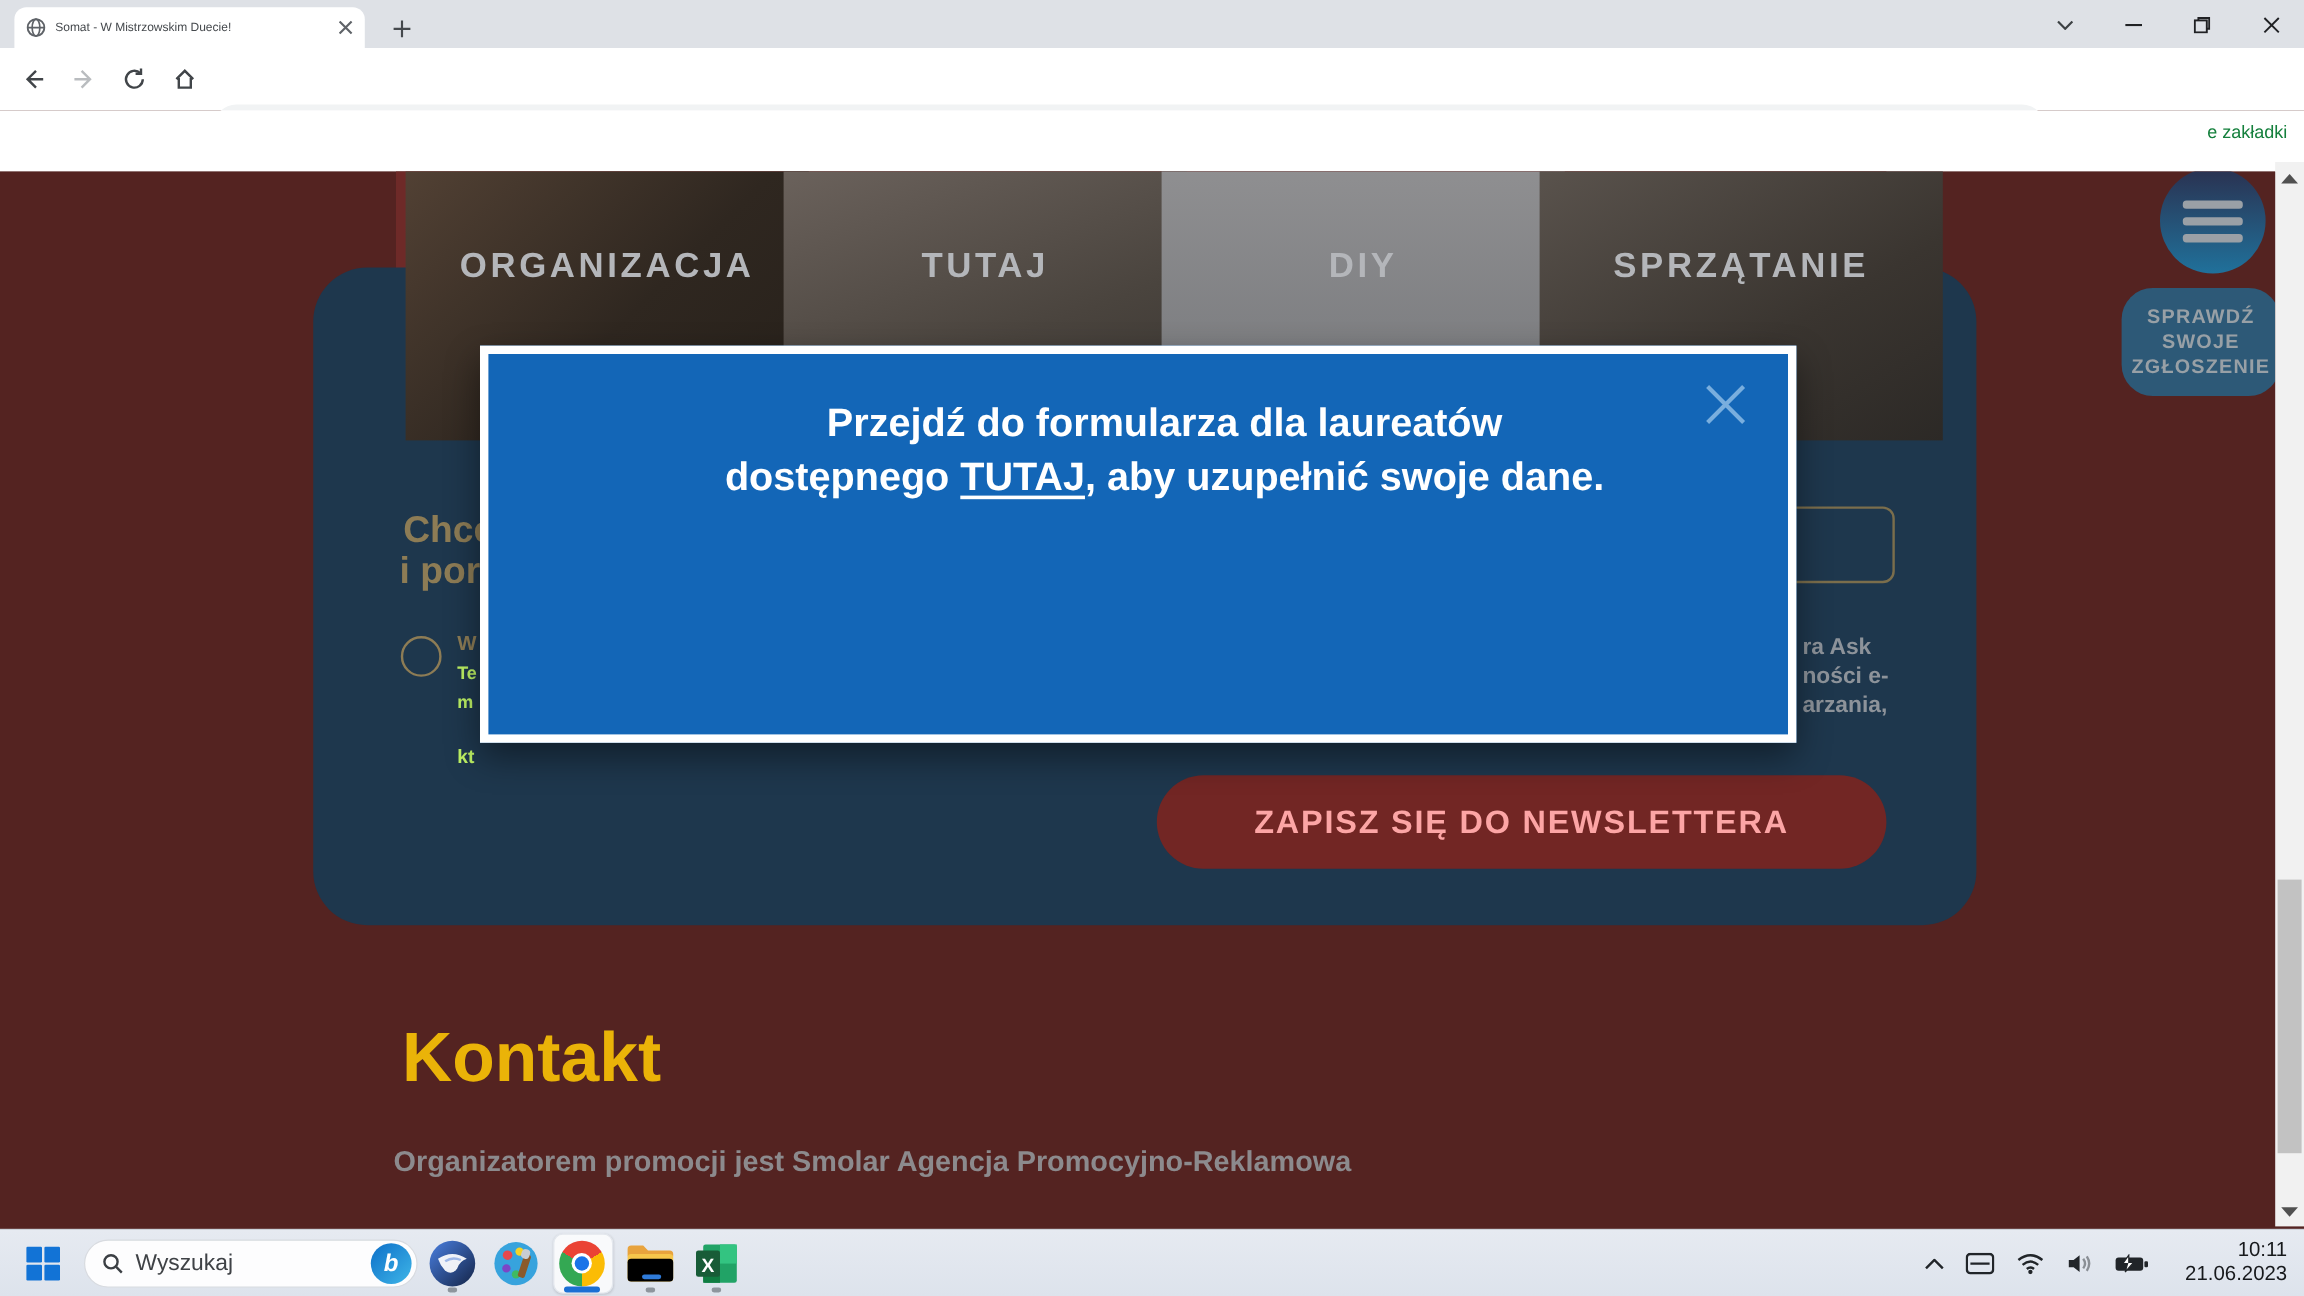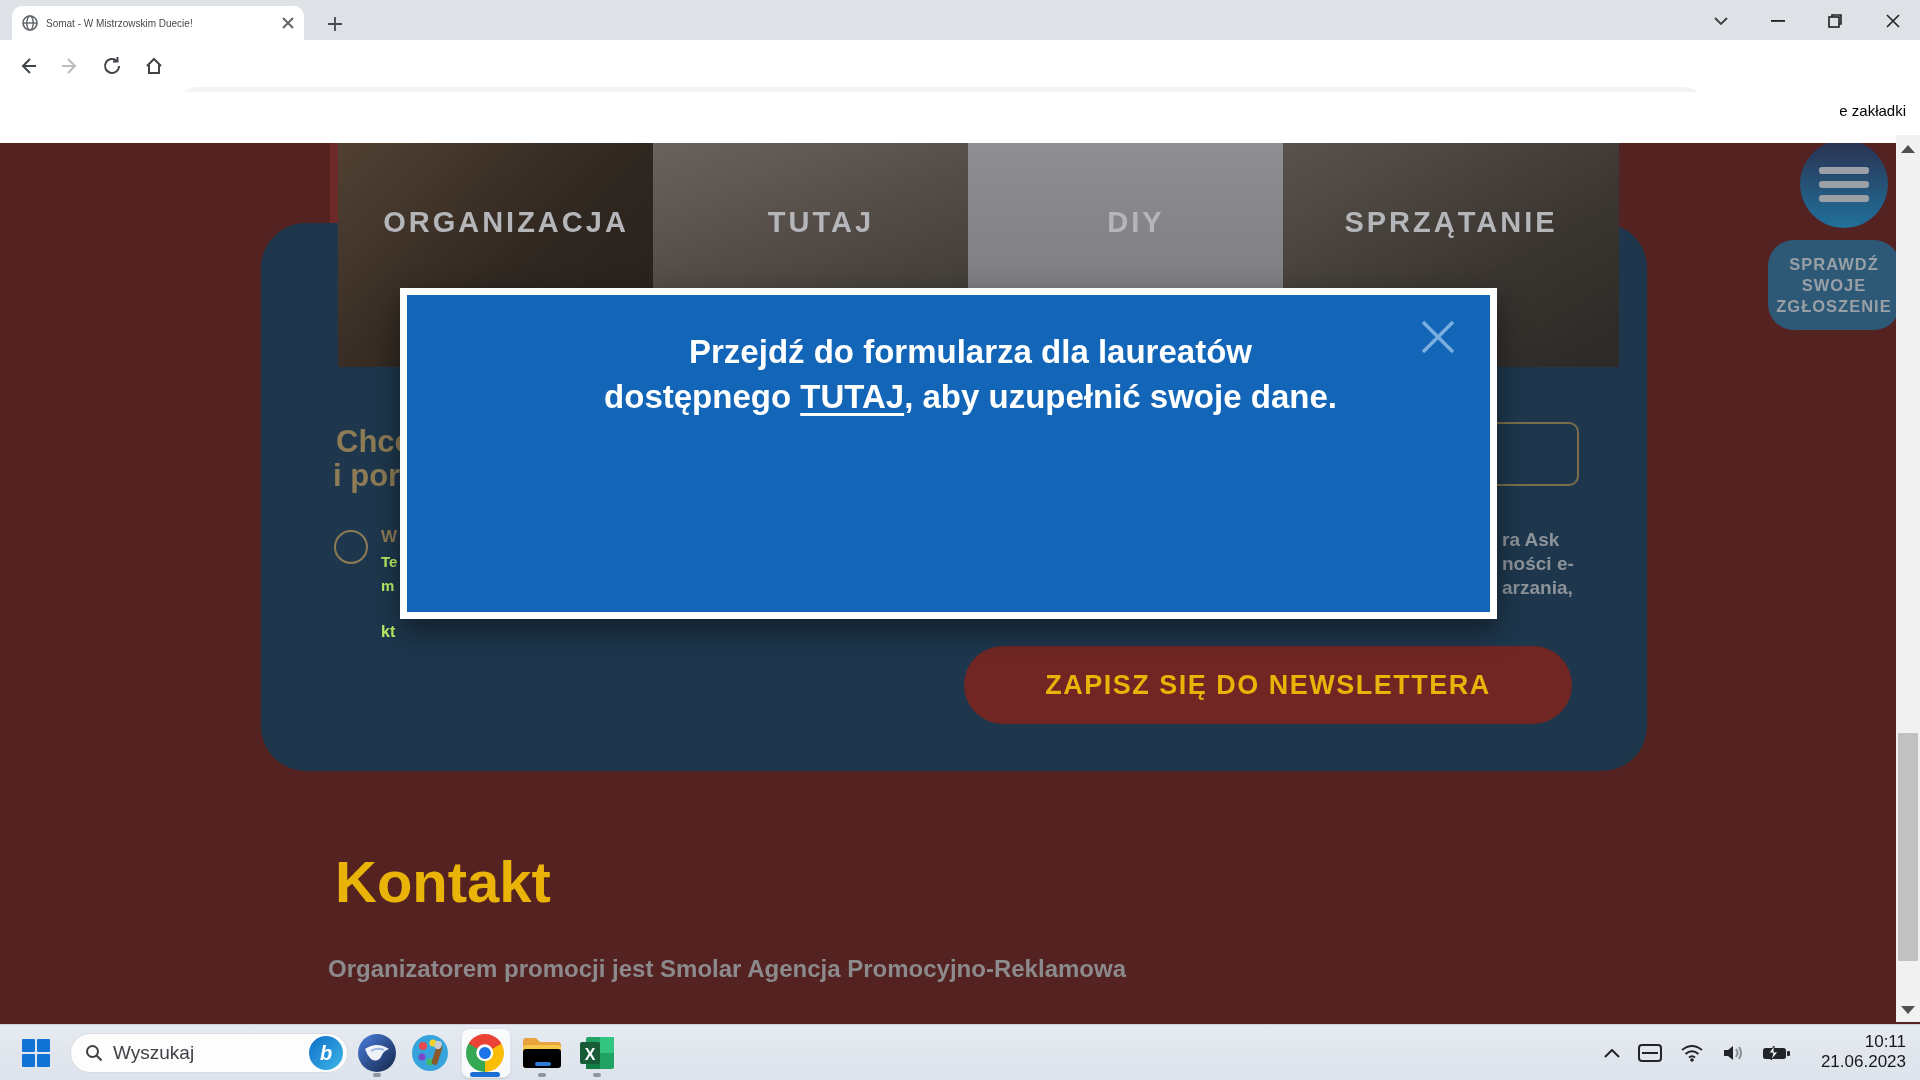--- a/index.html
+++ b/index.html
@@ -17,21 +17,21 @@
 
   #toolbar { left:0; top:40px; width:1920px; height:52px; background:#ffffff; display:flex; align-items:center; }
   .tool-ic { width:36px; height:36px; display:flex; align-items:center; justify-content:center; flex:0 0 auto; }
   #omnibox { left:178px; top:47px; width:1526px; height:38px; background:#f1f3f4; border-radius:19px;
              display:flex; align-items:center; padding:0 16px; gap:10px; }
   #url-text { font-size:18px; color:#2b2e31; }
   #avatar { width:26px; height:26px; border-radius:50%; background:#d84f2e; color:#fff; font-size:13px; font-weight:bold;
             display:flex; align-items:center; justify-content:center; }
 
   #bookmarks-strip { left:0; top:92px; width:1920px; height:51px; background:#ffffff; }
-  #bookmarks-label { position:absolute; right:14px; top:10px; font-size:15px; color:#000000; }
+  #bookmarks-label { position:absolute; right:14px; top:10px; font-size:15px; color:#15803d; }
 
   
   #page { left:0; top:143px; width:1896px; height:881px; background:#542321; overflow:hidden; }
   #hero-band { position:absolute; left:330px; top:-3px; width:1242px; height:227px; background:#6e2a28; }
   #hero-band .blue-half { position:absolute; left:0; bottom:0; width:100%; height:82px; background:#254a82; }
   #newsletter-card { position:absolute; left:261px; top:80px; width:1386px; height:548px; border-radius:45px; background:#1e374d; }
   .cat-card { position:absolute; top:-3px; width:336px; height:227px; display:flex; justify-content:center; }
   .cat-label { margin-top:66px; font-size:29px; font-weight:bold; letter-spacing:3px; color:#b4b6ba; }
   #card-0 { left:338px; background:linear-gradient(135deg,#524134 0%,#2f2720 55%,#26201a 100%); }
   #card-1 { left:653px; background:linear-gradient(160deg,#6b625c 0%,#4a443e 60%,#383430 100%); }
@@ -48,21 +48,21 @@
                      display:flex; align-items:center; justify-content:center; text-align:center; line-height:21px; }
 
   .gold { color:#8d7c55; font-weight:bold; }
   #nl-title-1 { left:336px; top:281px; font-size:31px; }
   #nl-title-2 { left:333px; top:315px; font-size:31px; }
   #nl-input { left:955px; top:279px; width:624px; height:64px; border:2px solid #7b6e4c; border-radius:10px; background:transparent; }
   #nl-check { left:334px; top:387px; width:34px; height:34px; border:2px solid #8d7c55; border-radius:50%; background:transparent; }
   .frag-l { left:381px; font-weight:bold; color:#bef264; }
   .frag-r { left:1502px; font-weight:bold; color:#8d939a; font-size:19px; }
   #nl-submit { left:964px; top:503px; width:608px; height:78px; border-radius:39px; background:#722624;
-               color:#eab308; font-size:27px; font-weight:bold; letter-spacing:1.5px;
+               color:#fca5a5; font-size:27px; font-weight:bold; letter-spacing:1.5px;
                display:flex; align-items:center; justify-content:center; }
   #kontakt-h { left:335px; top:705px; font-size:58px; font-weight:bold; color:#eab308; }
   #organizer { left:328px; top:812px; font-size:24px; font-weight:bold; color:#8c8a8d; }
 
   
   #modal { left:400px; top:288px; width:1097px; height:331px; background:#1366b7; border:7px solid #ffffff;
            box-shadow:0 12px 28px rgba(0,0,0,0.45); color:#ffffff; }
   #modal-close { position:absolute; right:30px; top:20px; width:44px; height:44px; display:flex; align-items:center; justify-content:center; }
   #modal-title { margin-top:66px; text-align:center; font-size:43px; font-weight:bold; letter-spacing:0.5px; }
   #modal-body { margin-top:34px; text-align:center; font-size:33px; font-weight:bold; line-height:45px;padding-left:44px; }

